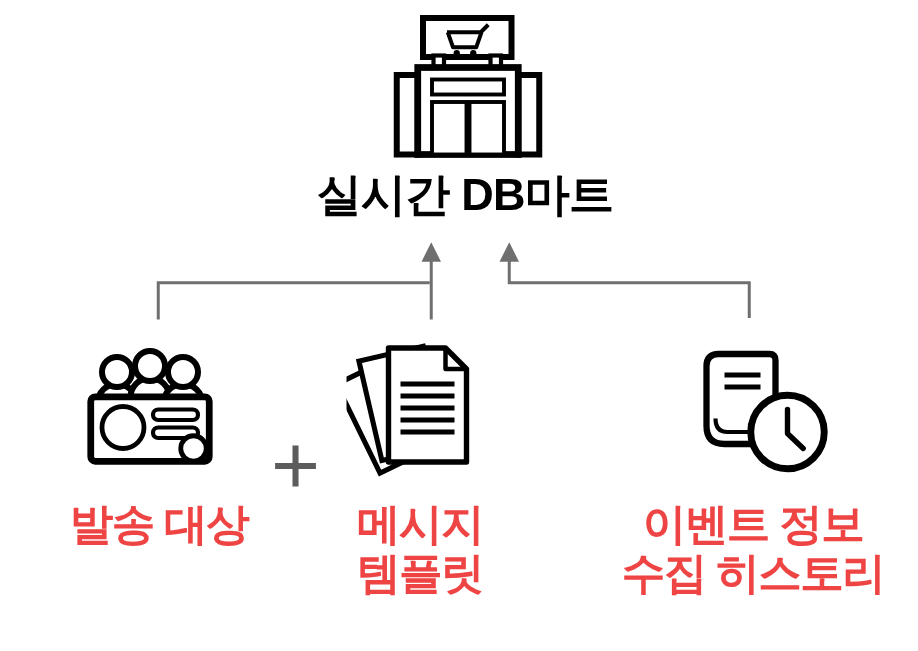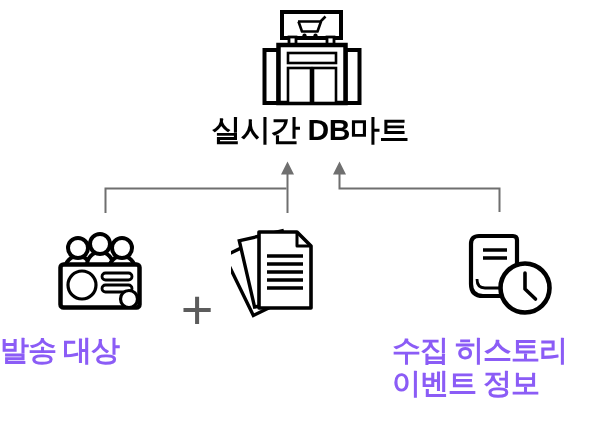--- a/index.html
+++ b/index.html
@@ -42,26 +42,26 @@
     line-height: 56px;
     text-align: center;
     font-size: 56px;
     font-weight: 500;
     color: #5c5c5c;
   }
 
   .label {
     position: absolute;
     top: 334px;
-    text-align: left;
+    text-align: center;
     font-size: 29px;
     font-weight: 800;
     letter-spacing: -1px;
     line-height: 1.14;
-    color: #8b5cf6;
+    color: #ef4444;
     white-space: nowrap;
   }
   .label-1 { left: 0px;   width: 212px; }
   .label-2 { left: 196px; width: 168px; }
   .label-3 { left: 392px; width: 220px; }
 </style>
 </head>
 <body>
 
 <div class="canvas">
@@ -139,18 +139,22 @@
       <path d="M36 56 H22 Q14 56 14 47" stroke="#000" stroke-width="2.8" fill="none"></path>
       <path d="M20 18 H44 M20 26 H44" stroke="#000" stroke-width="3.4"></path>
       <circle cx="62" cy="56" r="24.5" fill="#fff" stroke="#000" stroke-width="4.6"></circle>
       <path d="M62 41 V57 L72.5 67" stroke="#000" stroke-width="3.6" stroke-linecap="round" stroke-linejoin="round"></path>
     </svg>
   </div>
 
   <div class="label label-1">
     <div>발송 대상</div>
   </div>
+  <div class="label label-2">
+    <div>메시지</div>
+    <div>템플릿</div>
+  </div>
   <div class="label label-3">
+    <div>이벤트 정보</div>
     <div>수집 히스토리</div>
-    <div>이벤트 정보</div>
   </div>
 
 </div>
 
 </body></html>

